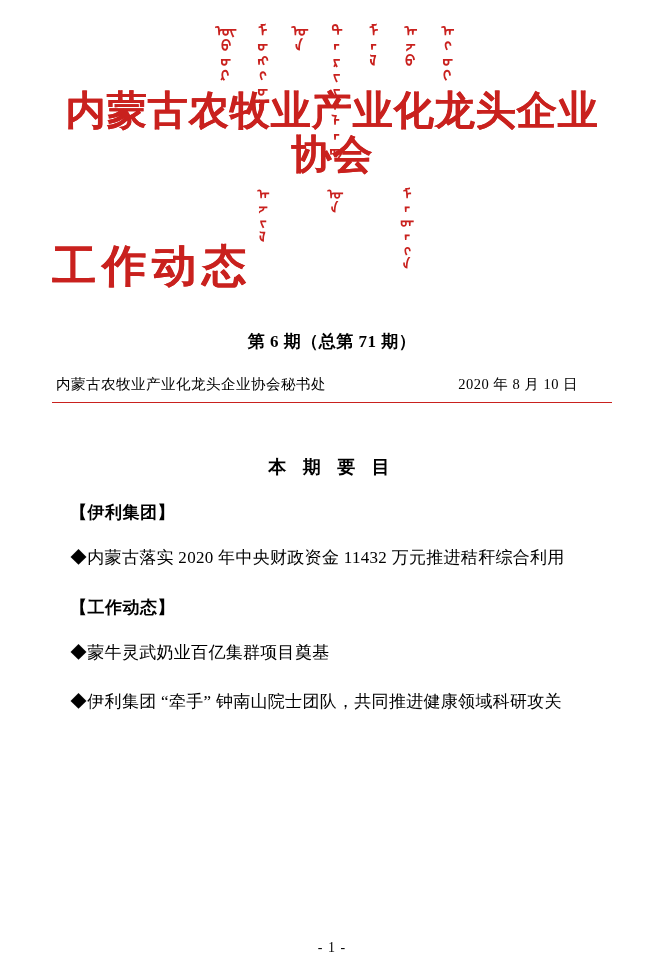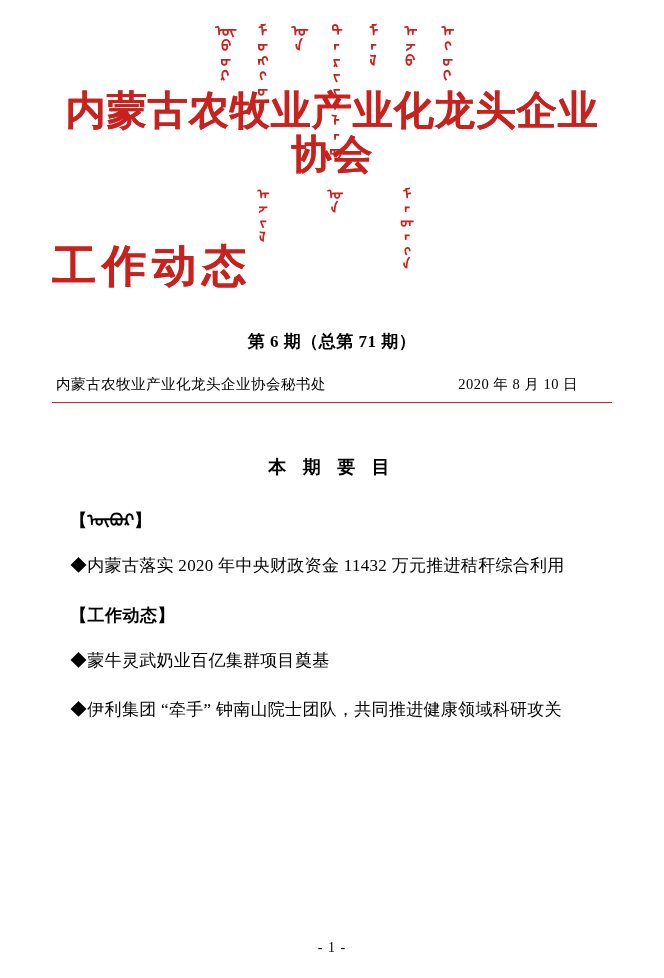--- a/index.html
+++ b/index.html
@@ -164,21 +164,21 @@
 
   <div class="meta-row">
     <span class="issuer">内蒙古农牧业产业化龙头企业协会秘书处</span>
     <span class="date">2020 年 8 月 10 日</span>
   </div>
 
   <hr class="rule">
 
   <div class="contents-title">本 期 要 目</div>
 
-  <div class="section-head">【ᠥᠪᠥᠷ】</div>
+  <div class="section-head">【伊利集团】</div>
   <div class="entry">◆内蒙古落实 2020 年中央财政资金 11432 万元推进秸秆综合利用</div>
 
   <div class="section-head">【工作动态】</div>
   <div class="entry">◆蒙牛灵武奶业百亿集群项目奠基</div>
   <div class="entry">◆伊利集团 “牵手” 钟南山院士团队，共同推进健康领域科研攻关</div>
 
   <div class="page-number">- 1 -</div>
 </div>
 
 </body></html>

